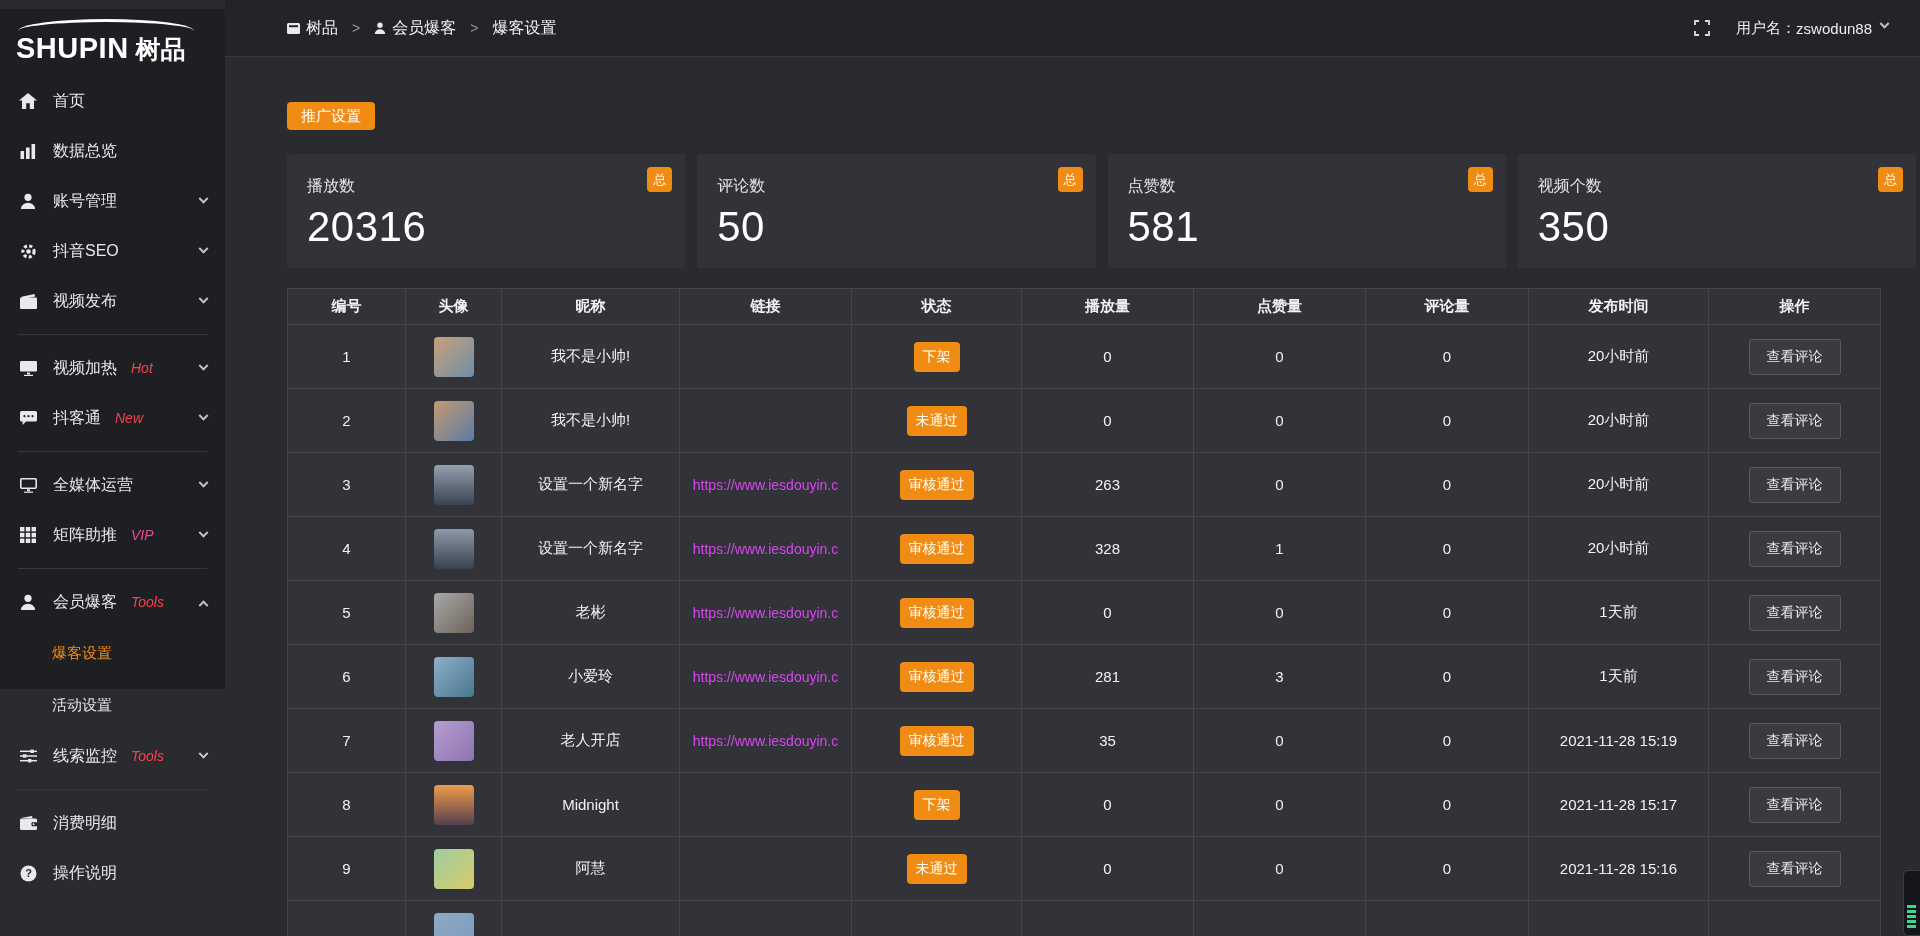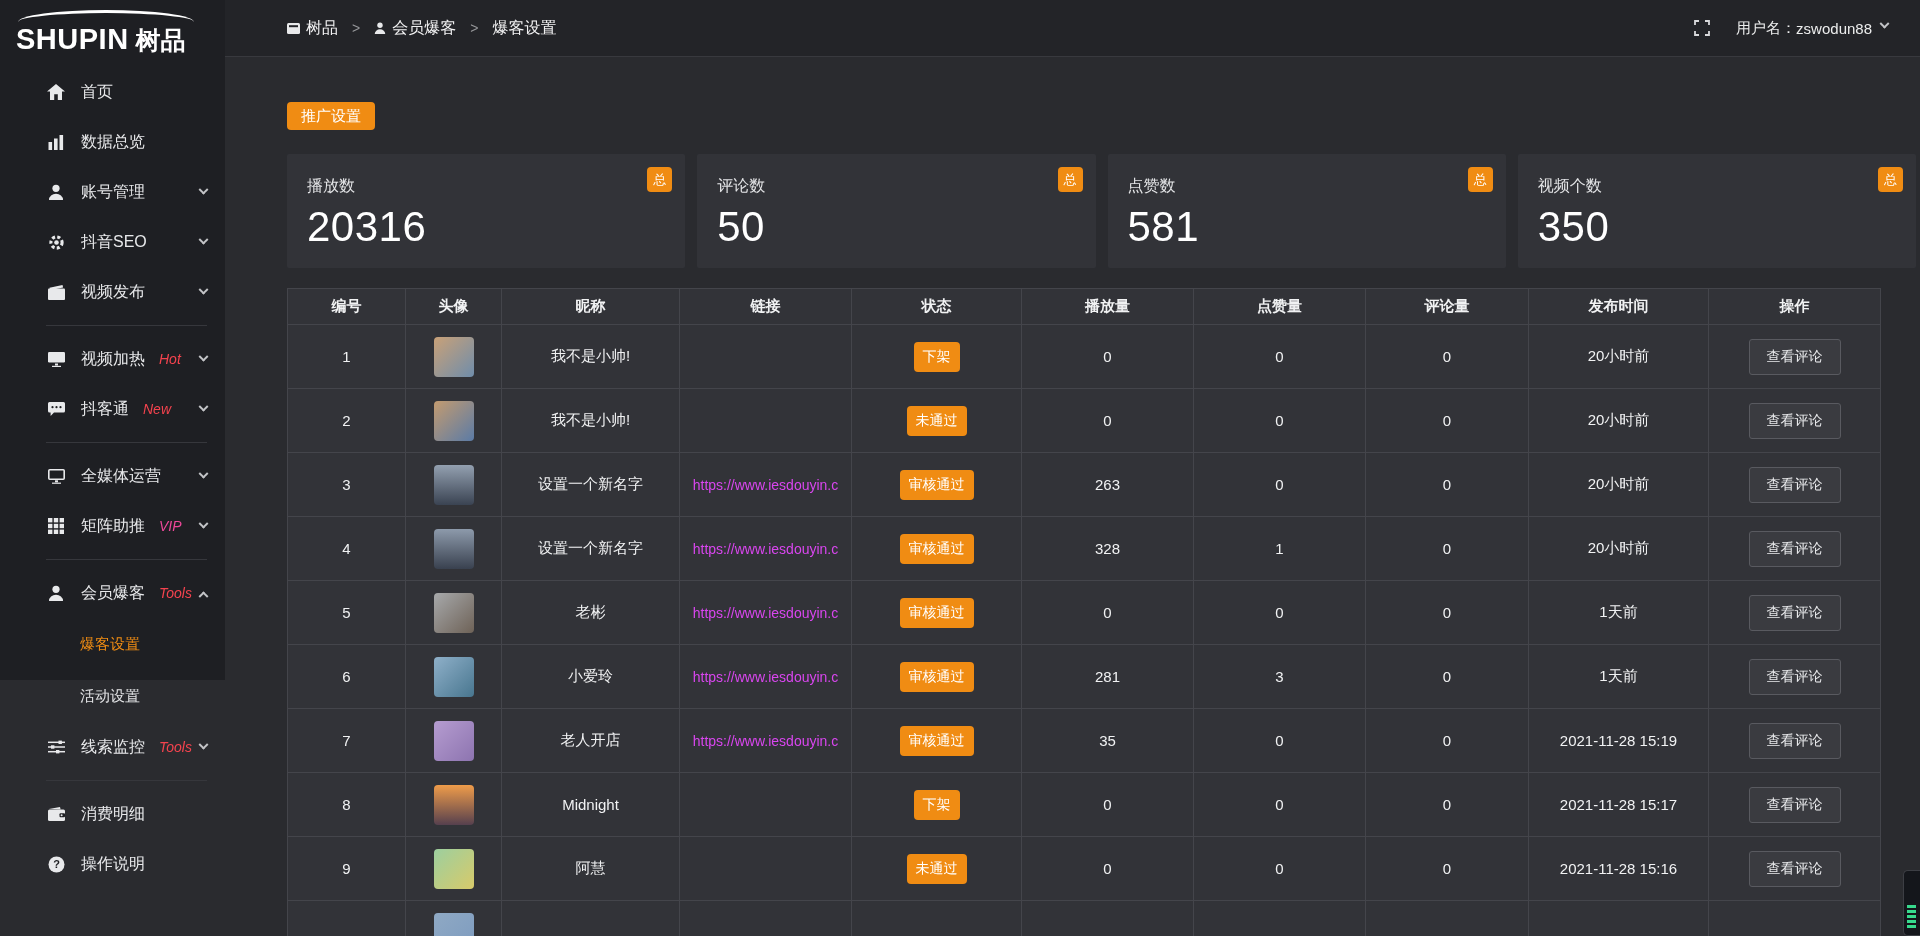--- a/index.html
+++ b/index.html
@@ -1,26 +1,26 @@
 <!DOCTYPE html>
 <html><head>
 <meta charset="utf-8">
 <style>
   * { margin:0; padding:0; box-sizing:border-box; }
   html,body { width:1920px; height:936px; overflow:hidden; background:#2a2b2f;
     font-family:"Liberation Sans","DejaVu Sans",sans-serif; color:#e8e9eb; }
 
   
-  .sidebar { position:absolute; left:0; top:0; width:225px; height:680px; background:#1e1f23; z-index:3; }
+  .sidebar { position:absolute; left:0; top:9px; width:225px; height:680px; background:#1e1f23; z-index:3; }
   .logo { padding:10px 16px 6px 16px; }
   .logo-arc { width:176px; height:12px; border-top:3px solid #fff; border-radius:50% / 100% 100% 0 0; margin-left:2px; }
   .logo-row { display:flex; align-items:baseline; margin-top:1px; }
   .logo-en { font-size:29px; font-weight:bold; letter-spacing:0.5px; color:#fff; }
   .logo-cn { font-size:25px; font-weight:bold; color:#fff; margin-left:7px; }
-  .nav { margin-top:4px;padding-left:28px; }
+  .nav { margin-top:4px; }
   .nav-item { display:flex; align-items:center; height:50px; padding:0 18px; font-size:16px; color:#e8e9eb; cursor:pointer; }
   .nav-sub { display:flex; align-items:center; height:52px; padding-left:52px; font-size:15px; color:#e3e4e6; cursor:pointer; }
   .nav-sub.active { color:#f08c13; }
   .nicon { width:20px; display:inline-flex; justify-content:center; }
   .nlabel { margin-left:15px; }
   .nbadge { font-style:italic; font-weight:normal; font-size:14px; margin-left:14px; }
   .nbadge.red { color:#f4434e; }
   .nbadge.vip { color:#ec4899; }
   .chev { display:inline-block; width:7px; height:7px; border-right:2px solid #c3c4c7; border-bottom:2px solid #c3c4c7;
           margin-left:auto; transform:rotate(45deg) translate(-2px,-2px); }

